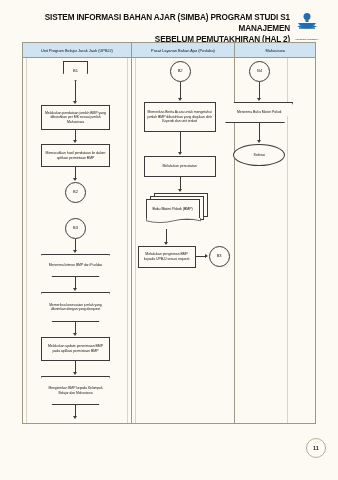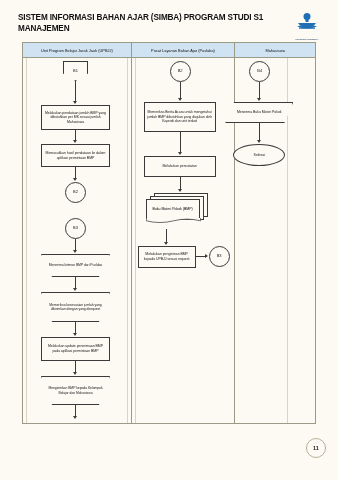--- a/index.html
+++ b/index.html
@@ -17,21 +17,21 @@
 
   
   .header {
     position: absolute;
     top: 10px; left: 18px;
     width: 302px;
     display: flex;
     align-items: flex-start;
     gap: 4px;
   }
-  .title-wrap { flex: 1; text-align: left; padding-top: 2px; }
+  .title-wrap { flex: 1; text-align: right; padding-top: 2px; }
   .title-line {
     font-size: 8.2px;
     font-weight: bold;
     letter-spacing: -0.15px;
     line-height: 11px;
     color: #111;
   }
   .logo {
     width: 26px; height: 30px;
     position: relative;
@@ -189,20 +189,21 @@
   }
 </style>
 </head>
 <body>
 
 <div class="page">
 
   <div class="header">
     <div class="title-wrap">
       <div class="title-line">SISTEM INFORMASI BAHAN AJAR (SIMBA) PROGRAM STUDI S1 MANAJEMEN</div>
+      <div class="title-line">SEBELUM PEMUTAKHIRAN (HAL 2)</div>
     </div>
     <div class="logo">
       <svg width="26" height="24" viewBox="0 0 52 48" aria-hidden="true">
         <ellipse cx="26" cy="13" rx="7" ry="7" fill="#1f6fb5"></ellipse>
         <rect x="23" y="18" width="6" height="6" fill="#1f6fb5"></rect>
         <path d="M8 26 H44 L40 31 H12 Z" fill="#1f6fb5"></path>
         <path d="M6 33 Q26 25 46 33 Q26 41 6 33 Z" fill="#1f6fb5"></path>
         <rect x="10" y="35" width="32" height="2.5" fill="#1f6fb5"></rect>
       </svg>
       <div class="logo-caption">UNIVERSITAS TERBUKA</div>

